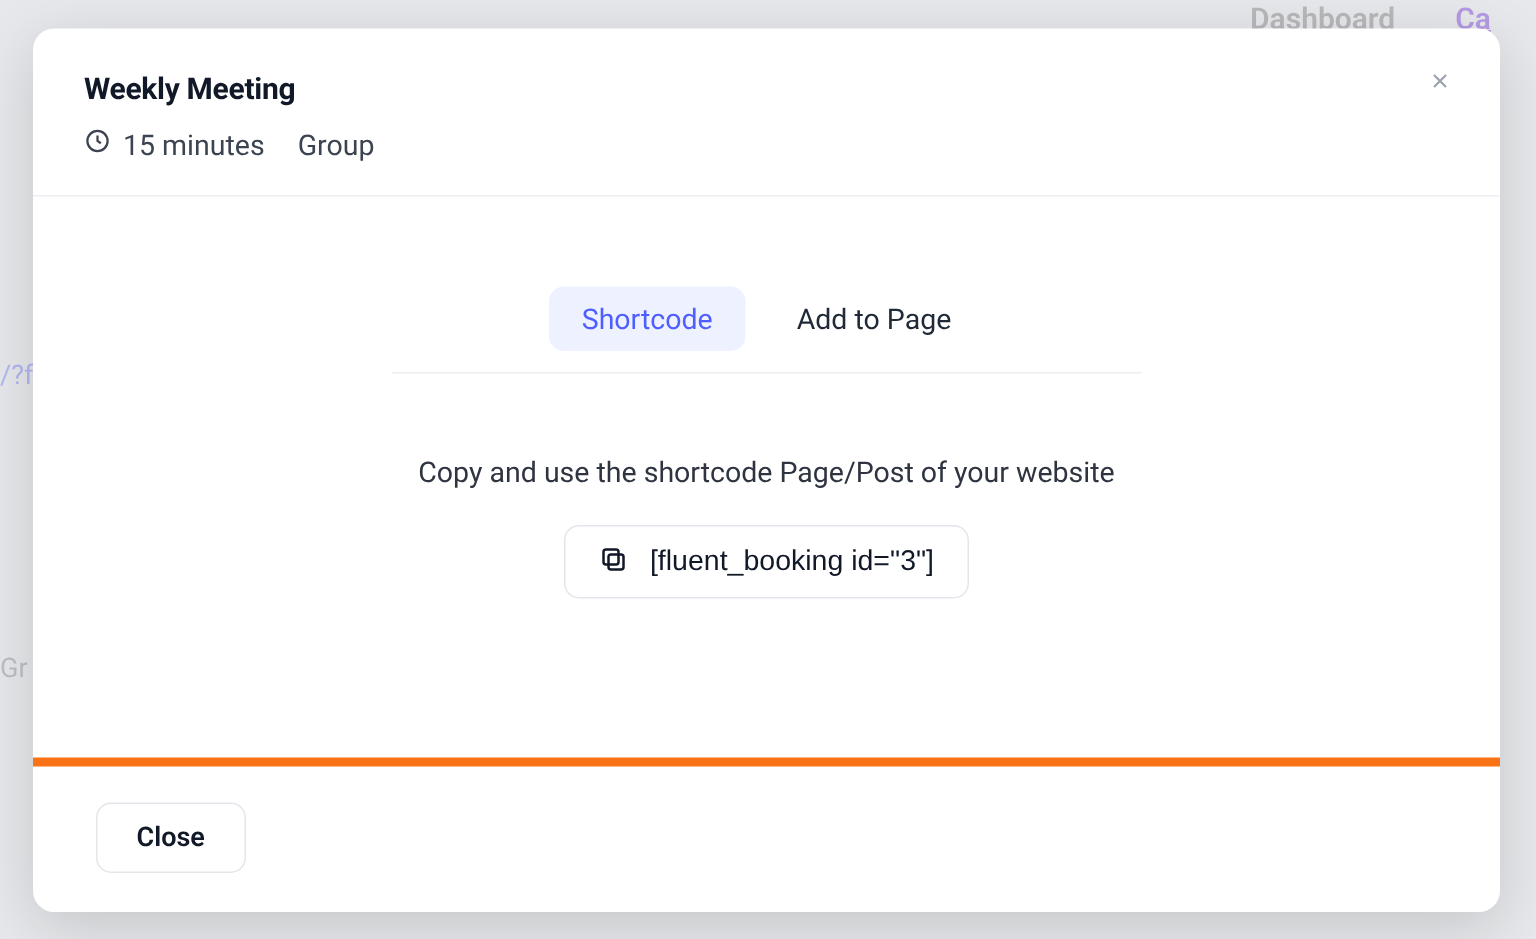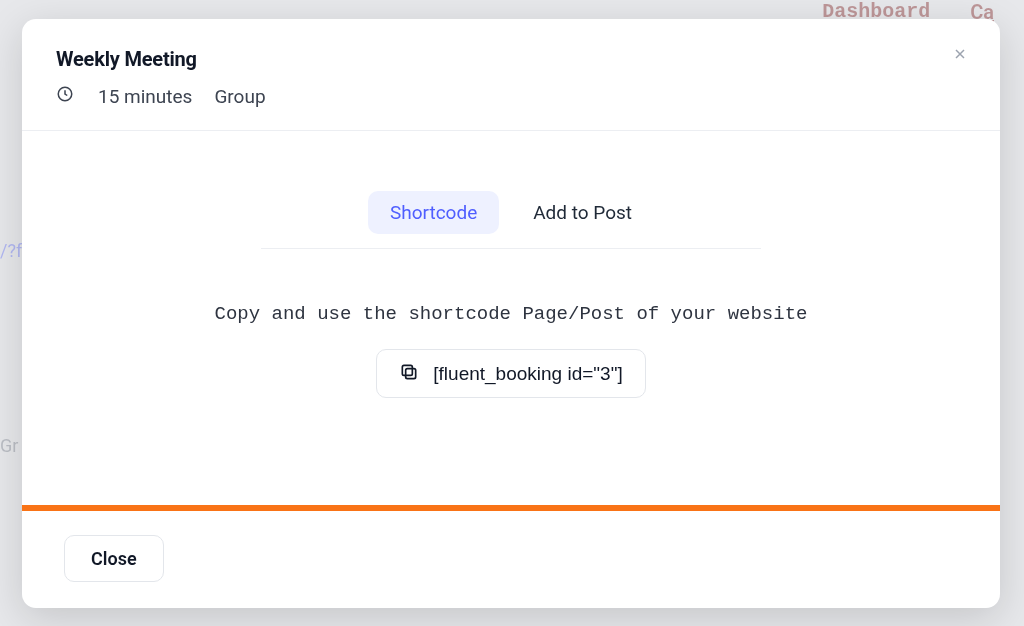--- a/index.html
+++ b/index.html
@@ -15,22 +15,22 @@
       top: 0; right: 0;
       height: 20px;
       display: flex;
       gap: 40px;
       padding-right: 30px;
       font-weight: 600;
       font-size: 20px;
       color: #6b7280;
       opacity: .4;
     }
-    .backdrop-nav .dash { color: #7f1d1d; font-family: Liberation Mono, monospace; }
-    .backdrop-nav .cal { color: #7f1d1d; text-decoration: underline; }
+    .backdrop-nav .dash { color: #737373; }
+    .backdrop-nav .cal { color: #6d28d9; text-decoration: underline; }
     .backdrop-left {
       position: absolute;
       left: 0; top: 240px;
       font-size: 18px;
       color: #4f5eff;
       opacity: .35;
     }
     .backdrop-left2 {
       position: absolute;
       left: 0; top: 435px;
@@ -62,21 +62,21 @@
       margin-top: 14px;
       display: flex;
       align-items: center;
       gap: 22px;
       font-size: 19px;
       color: #3d4451;
     }
     .duration {
       display: flex;
       align-items: center;
-      gap: 24px;
+      gap: 8px;
     }
     .close-btn {
       position: absolute;
       top: 22px; right: 26px;
       width: 28px; height: 28px;
       display: flex;
       align-items: center;
       justify-content: center;
       cursor: pointer;
       color: #9ca3af;
@@ -115,21 +115,20 @@
     }
     .tab.active {
       background: #eef1ff;
       color: #4f5eff;
     }
     .instruction {
       margin-top: 54px;
       font-size: 19px;
       color: #2e3440;
       text-align: left;
-      font-family: Liberation Mono, monospace;
     }
     .code-box {
       margin-top: 24px;
       display: inline-flex;
       align-items: center;
       gap: 14px;
       border: 1px solid #e3e6eb;
       border-radius: 10px;
       padding: 12px 22px;
       cursor: pointer;
@@ -189,21 +188,21 @@
             <path d="M6 6l12 12M18 6L6 18"></path>
           </svg>
       </span>
     </button>
   </div>
 
   <div class="modal-body">
     <div class="tabs-wrap">
       <div class="tabs">
         <button class="tab active">Shortcode</button>
-        <button class="tab">Add to Post</button>
+        <button class="tab">Add to Page</button>
       </div>
     </div>
 
     <p class="instruction">Copy and use the shortcode Page/Post of your website</p>
 
     <button class="code-box">
       <span>
         <svg viewBox="0 0 24 24" fill="none" stroke="currentColor" stroke-width="2">
             <rect x="8" y="8" width="12" height="12" rx="2"></rect>
             <rect x="4" y="4" width="12" height="12" rx="2"></rect>

